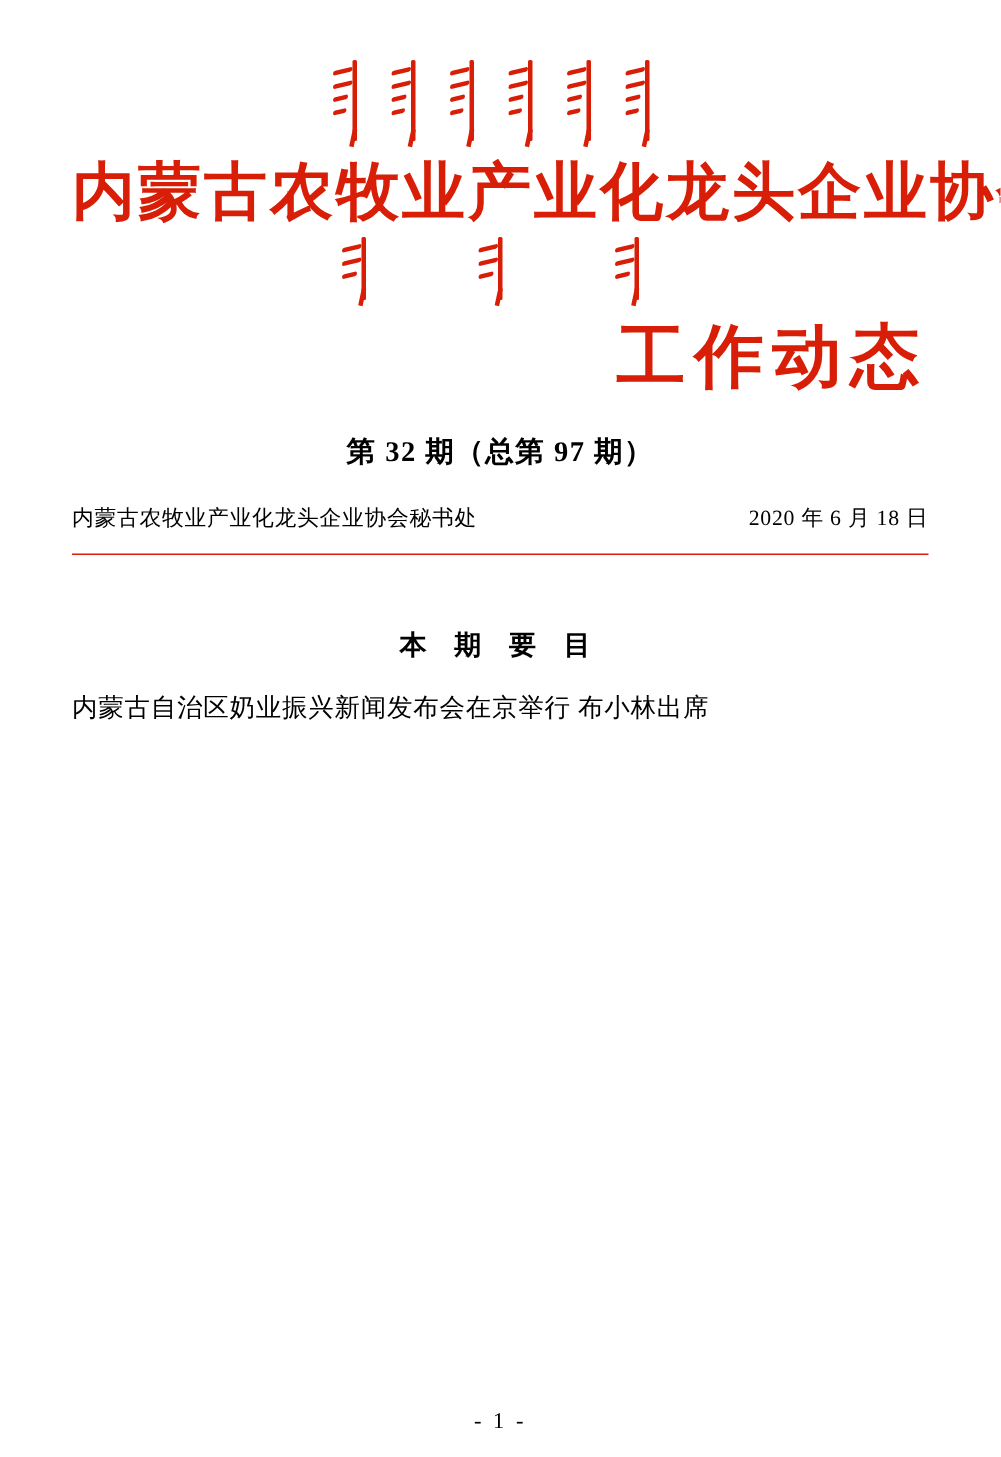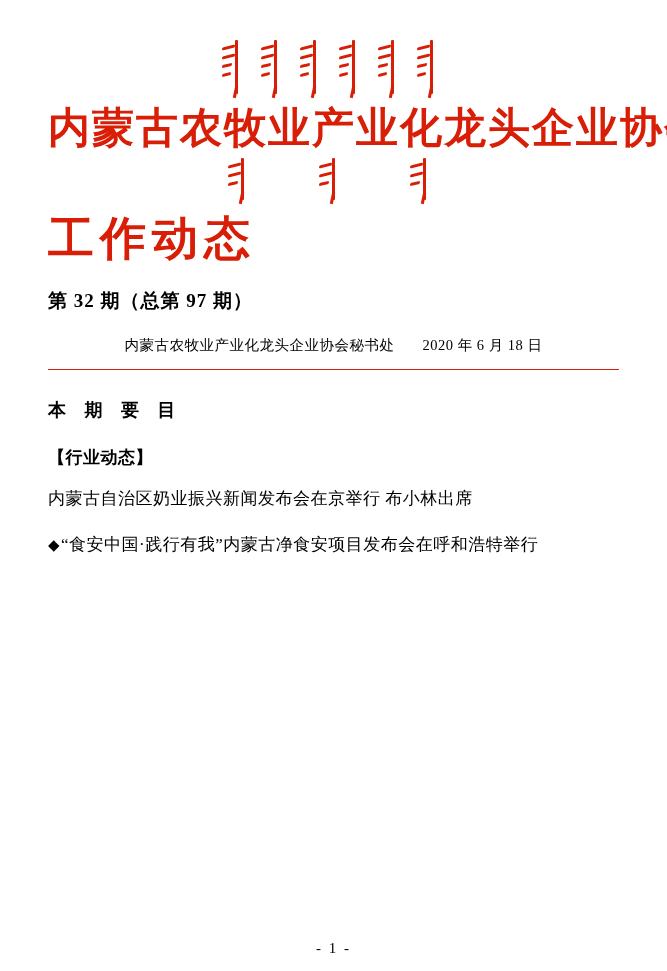--- a/index.html
+++ b/index.html
@@ -96,57 +96,59 @@
     color: #d81e06;
     font-family: "Liberation Sans", "DejaVu Sans", sans-serif;
     font-weight: bold;
     font-size: 42px;
     letter-spacing: 2px;
     line-height: 1.05;
     margin-top: 2px;
     white-space: nowrap;
   }
   .masthead-sub {
-    text-align: left;
+    text-align: right;
     color: #d81e06;
-    font-family: Liberation Sans, sans-serif;
+    font-family: Liberation Serif, serif;
     font-weight: bold;
     font-size: 46px;
     letter-spacing: 6px;
     line-height: 1.05;
     margin-top: 4px;
   }
 
   .issue-line {
+    text-align: center;
     font-size: 19px;
     font-weight: bold;
     letter-spacing: 1px;
     margin-top: 26px;
   }
 
   .meta-row {
     display: flex;
-    justify-content: center;
+    justify-content: space-between;
     gap: 28px;
     font-size: 14.5px;
     margin-top: 22px;
     letter-spacing: 0.5px;
   }
 
   .rule {
     border: 0;
     border-top: 1.6px solid #d81e06;
     margin: 14px 0 0 0;
   }
 
   .toc-title {
+    text-align: center;
     font-size: 18px;
     font-weight: bold;
     letter-spacing: 7px;
-    margin-top: 28px;
+    margin-top: 48px;
   }
 
   .section-head {
     font-size: 17px;
     font-weight: bold;
     margin-top: 24px;
     letter-spacing: 0.5px;
   }
   .entry {
     font-size: 17px;
@@ -266,26 +268,22 @@
 
   <div class="meta-row">
     <span>内蒙古农牧业产业化龙头企业协会秘书处</span>
     <span>2020 年 6 月 18 日</span>
   </div>
 
   <hr class="rule">
 
   <div class="toc-title">本 期 要 目</div>
 
-  <div class="section-head">【行业动态】</div>
   <div class="entry">
     <span>内蒙古自治区奶业振兴新闻发布会在京举行 布小林出席</span>
   </div>
 
 
-  <div class="entry">
-    <span class="bullet">◆</span><span>“食安中国·践行有我”内蒙古净食安项目发布会在呼和浩特举行</span>
-  </div>
 
 
 
   <div class="footer-page">- 1 -</div>
 </div>
 
 </body></html>

